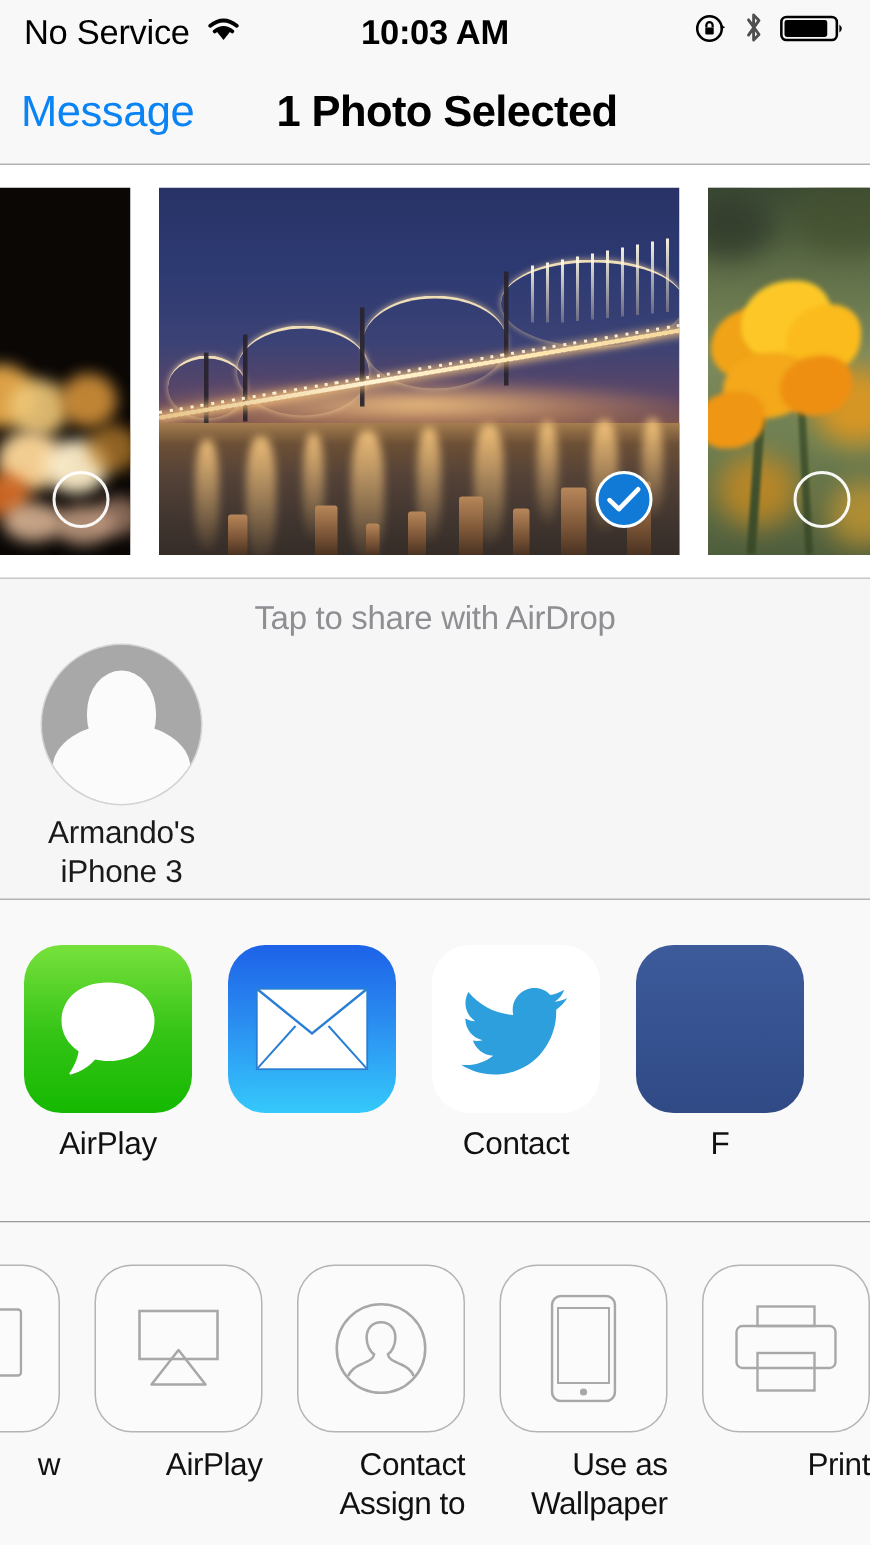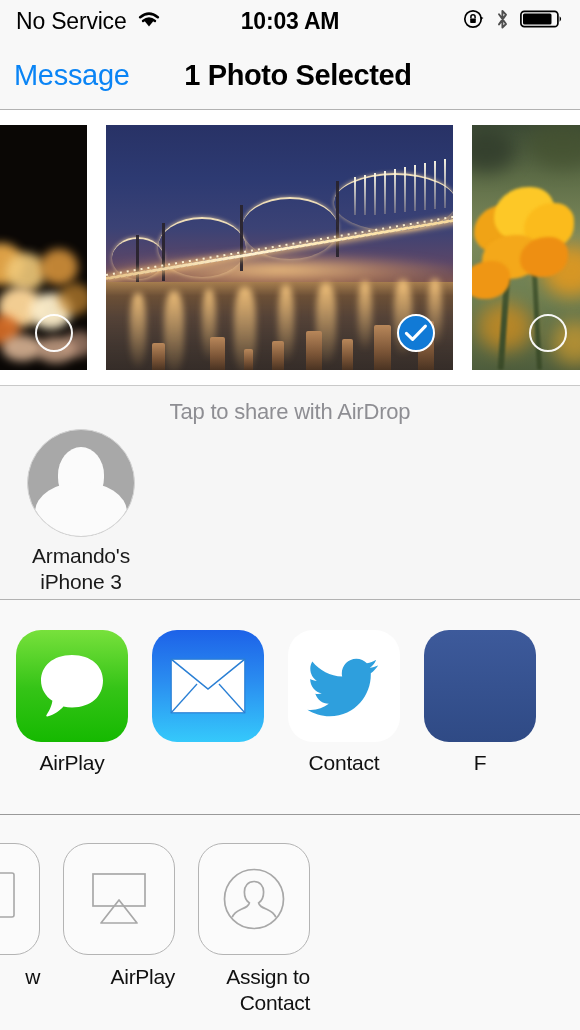--- a/index.html
+++ b/index.html
@@ -607,21 +607,46 @@
       <div class="action-icon">
         <svg width="62" height="62" viewBox="0 0 62 62">
           <circle cx="31" cy="31" r="29.5" fill="none" stroke="#a8a8a8" stroke-width="1.7"></circle>
           <path d="M31 13.5 c-6 0 -9.6 4.4 -9.6 10.4 0 5.2 2.6 9.4 5 11
                    -0.6 3.4 -4 4.6 -8.6 6.6 -4.2 1.8 -7.2 4.2 -8.6 7.8" fill="none" stroke="#a8a8a8" stroke-width="1.7"></path>
           <path d="M31 13.5 c6 0 9.6 4.4 9.6 10.4 0 5.2 -2.6 9.4 -5 11
                    0.6 3.4 4 4.6 8.6 6.6 4.2 1.8 7.2 4.2 8.6 7.8" fill="none" stroke="#a8a8a8" stroke-width="1.7"></path>
         </svg>
       </div>
       <div class="action-label">
+        <div>Contact</div>
         <div>Assign to</div>
-        <div>Contact</div>
-      </div>
-    </div>
-
-
+      </div>
+    </div>
+
+    <div class="action-item">
+      <div class="action-icon">
+        <svg width="44" height="72" viewBox="0 0 44 72">
+          <rect x="1" y="1" width="42" height="70" rx="6" fill="none" stroke="#a8a8a8" stroke-width="1.7"></rect>
+          <rect x="5" y="9" width="34" height="50" fill="none" stroke="#a8a8a8" stroke-width="1.3"></rect>
+          <circle cx="22" cy="65" r="2.4" fill="#a8a8a8"></circle>
+        </svg>
+      </div>
+      <div class="action-label">
+        <div>Use as</div>
+        <div>Wallpaper</div>
+      </div>
+    </div>
+
+    <div class="action-item">
+      <div class="action-icon">
+        <svg width="68" height="58" viewBox="0 0 68 58">
+          <rect x="15" y="1" width="38" height="13" fill="none" stroke="#a8a8a8" stroke-width="1.6"></rect>
+          <rect x="1" y="14" width="66" height="28" rx="4" fill="none" stroke="#a8a8a8" stroke-width="1.6"></rect>
+          <rect x="15" y="32" width="38" height="25" fill="none" stroke="#a8a8a8" stroke-width="1.6"></rect>
+        </svg>
+      </div>
+      <div class="action-label">
+        <div>Print</div>
+      </div>
+    </div>
   </div>
 
 </div>
 
 </body></html>

